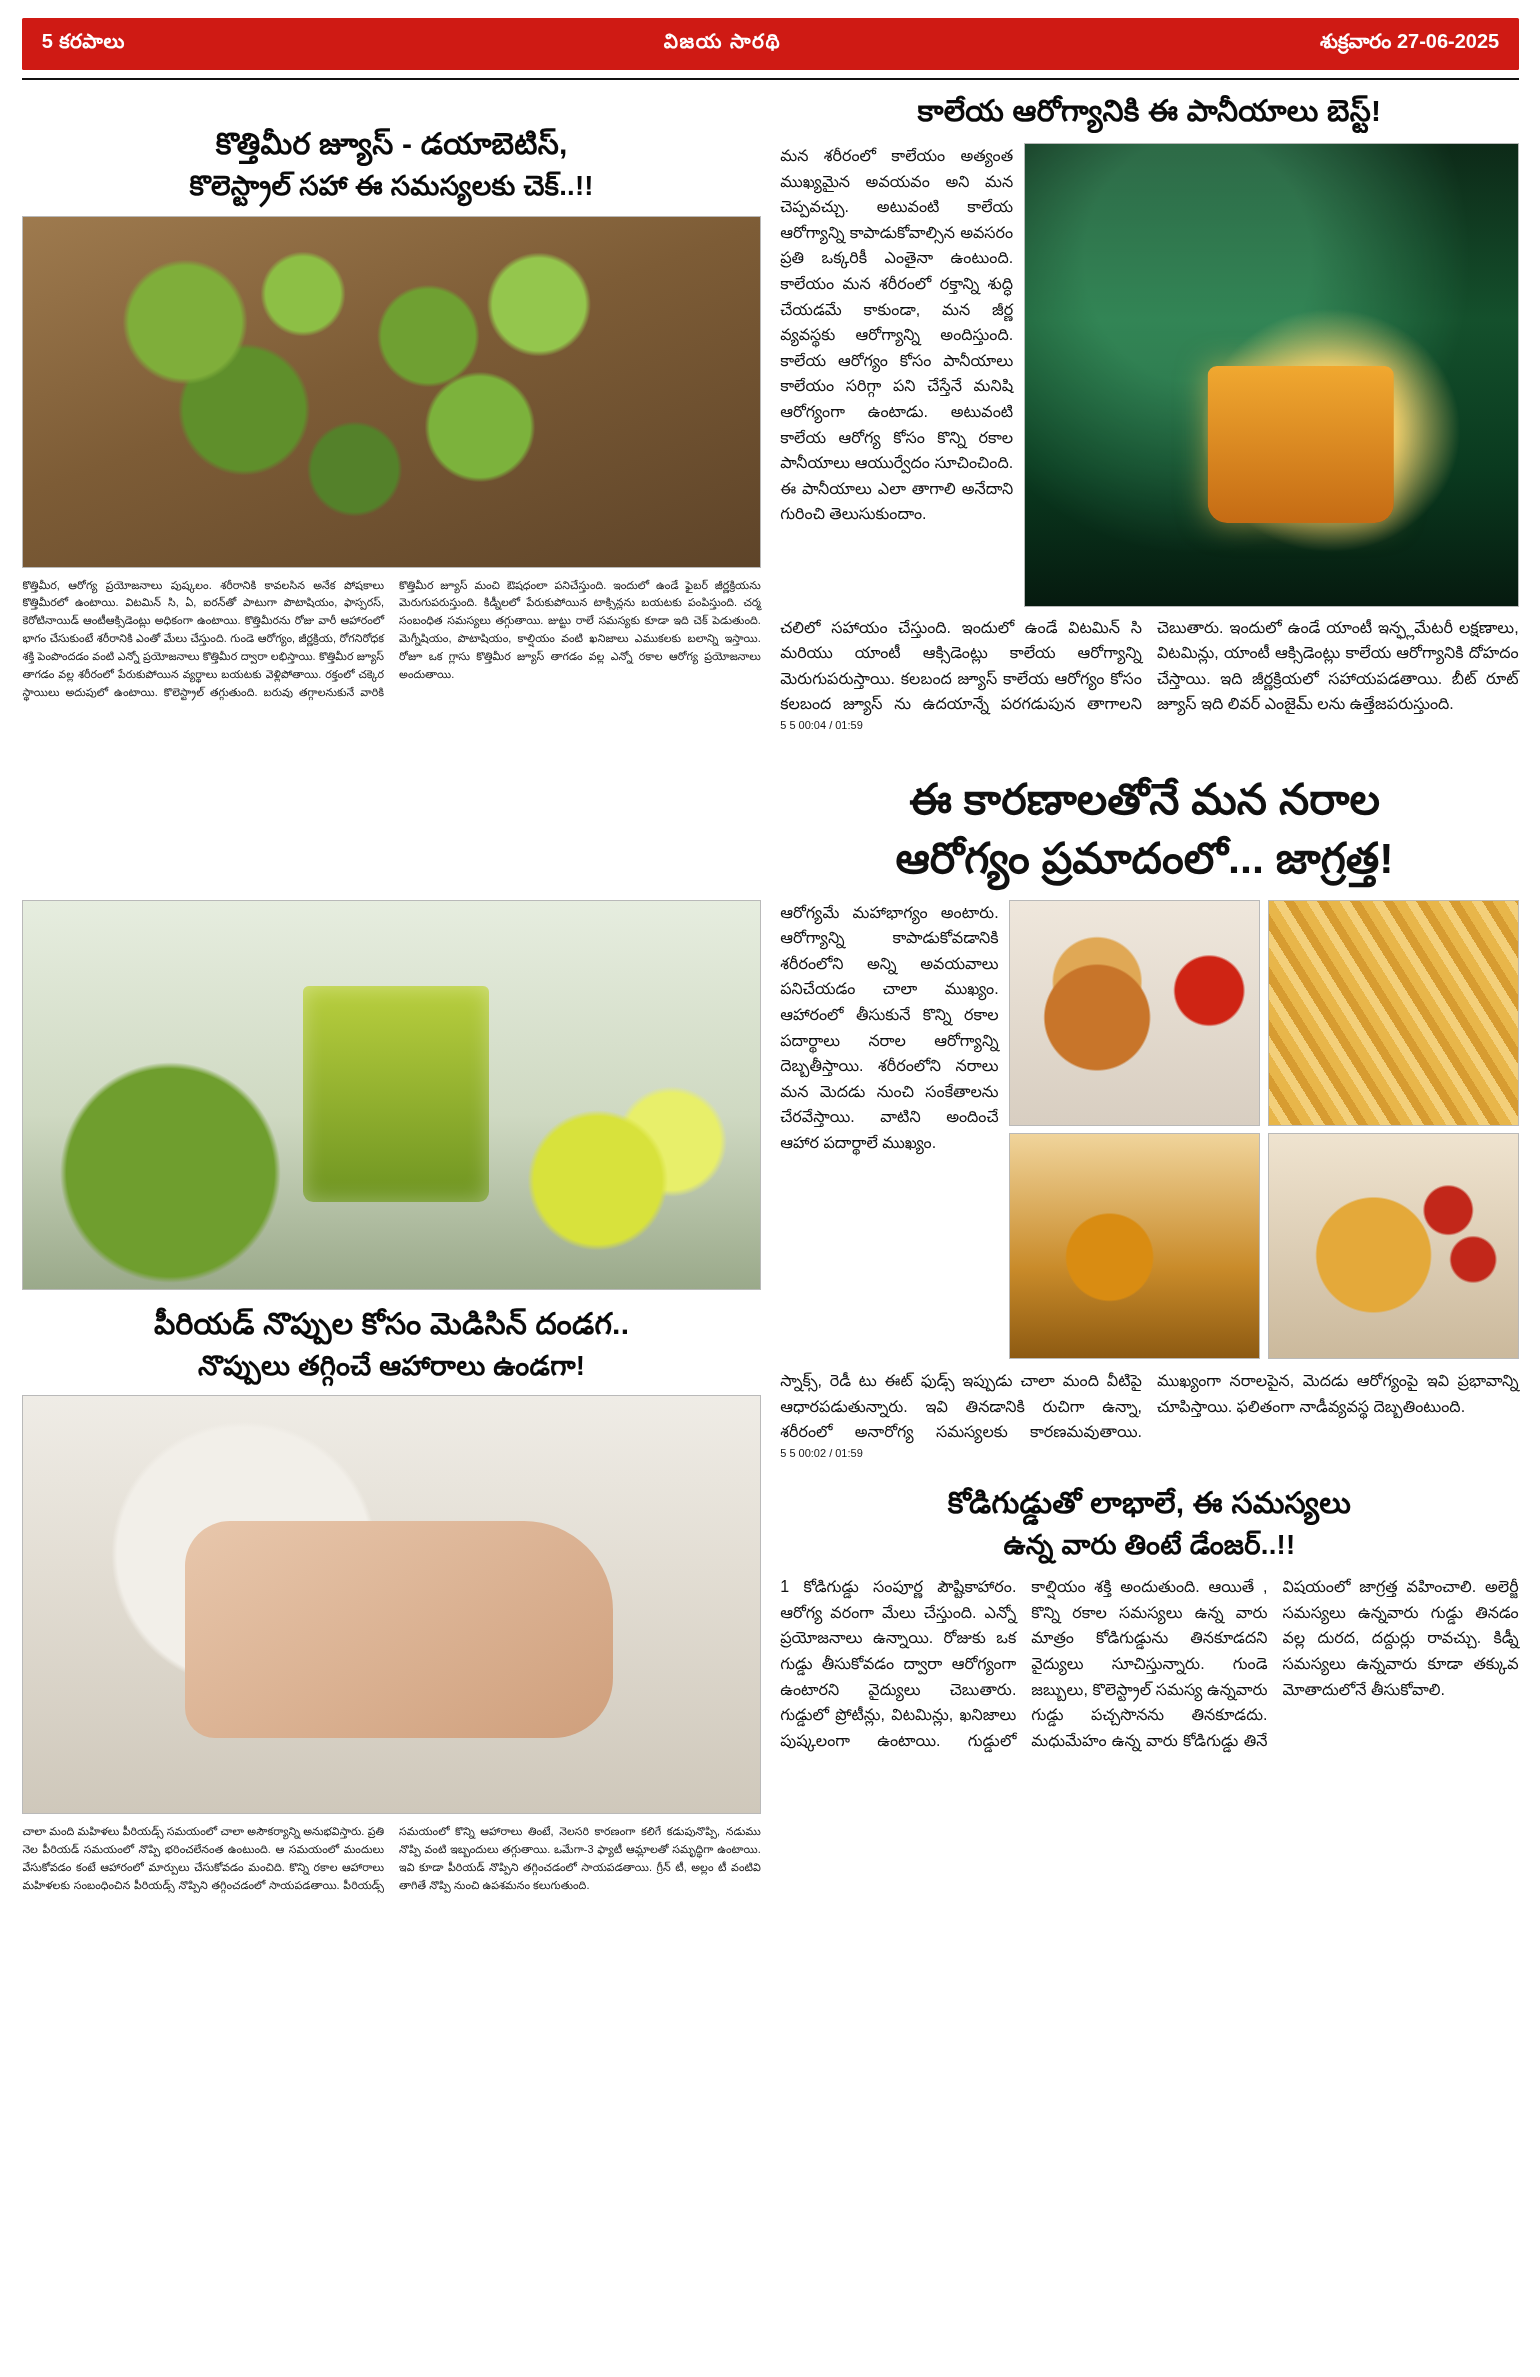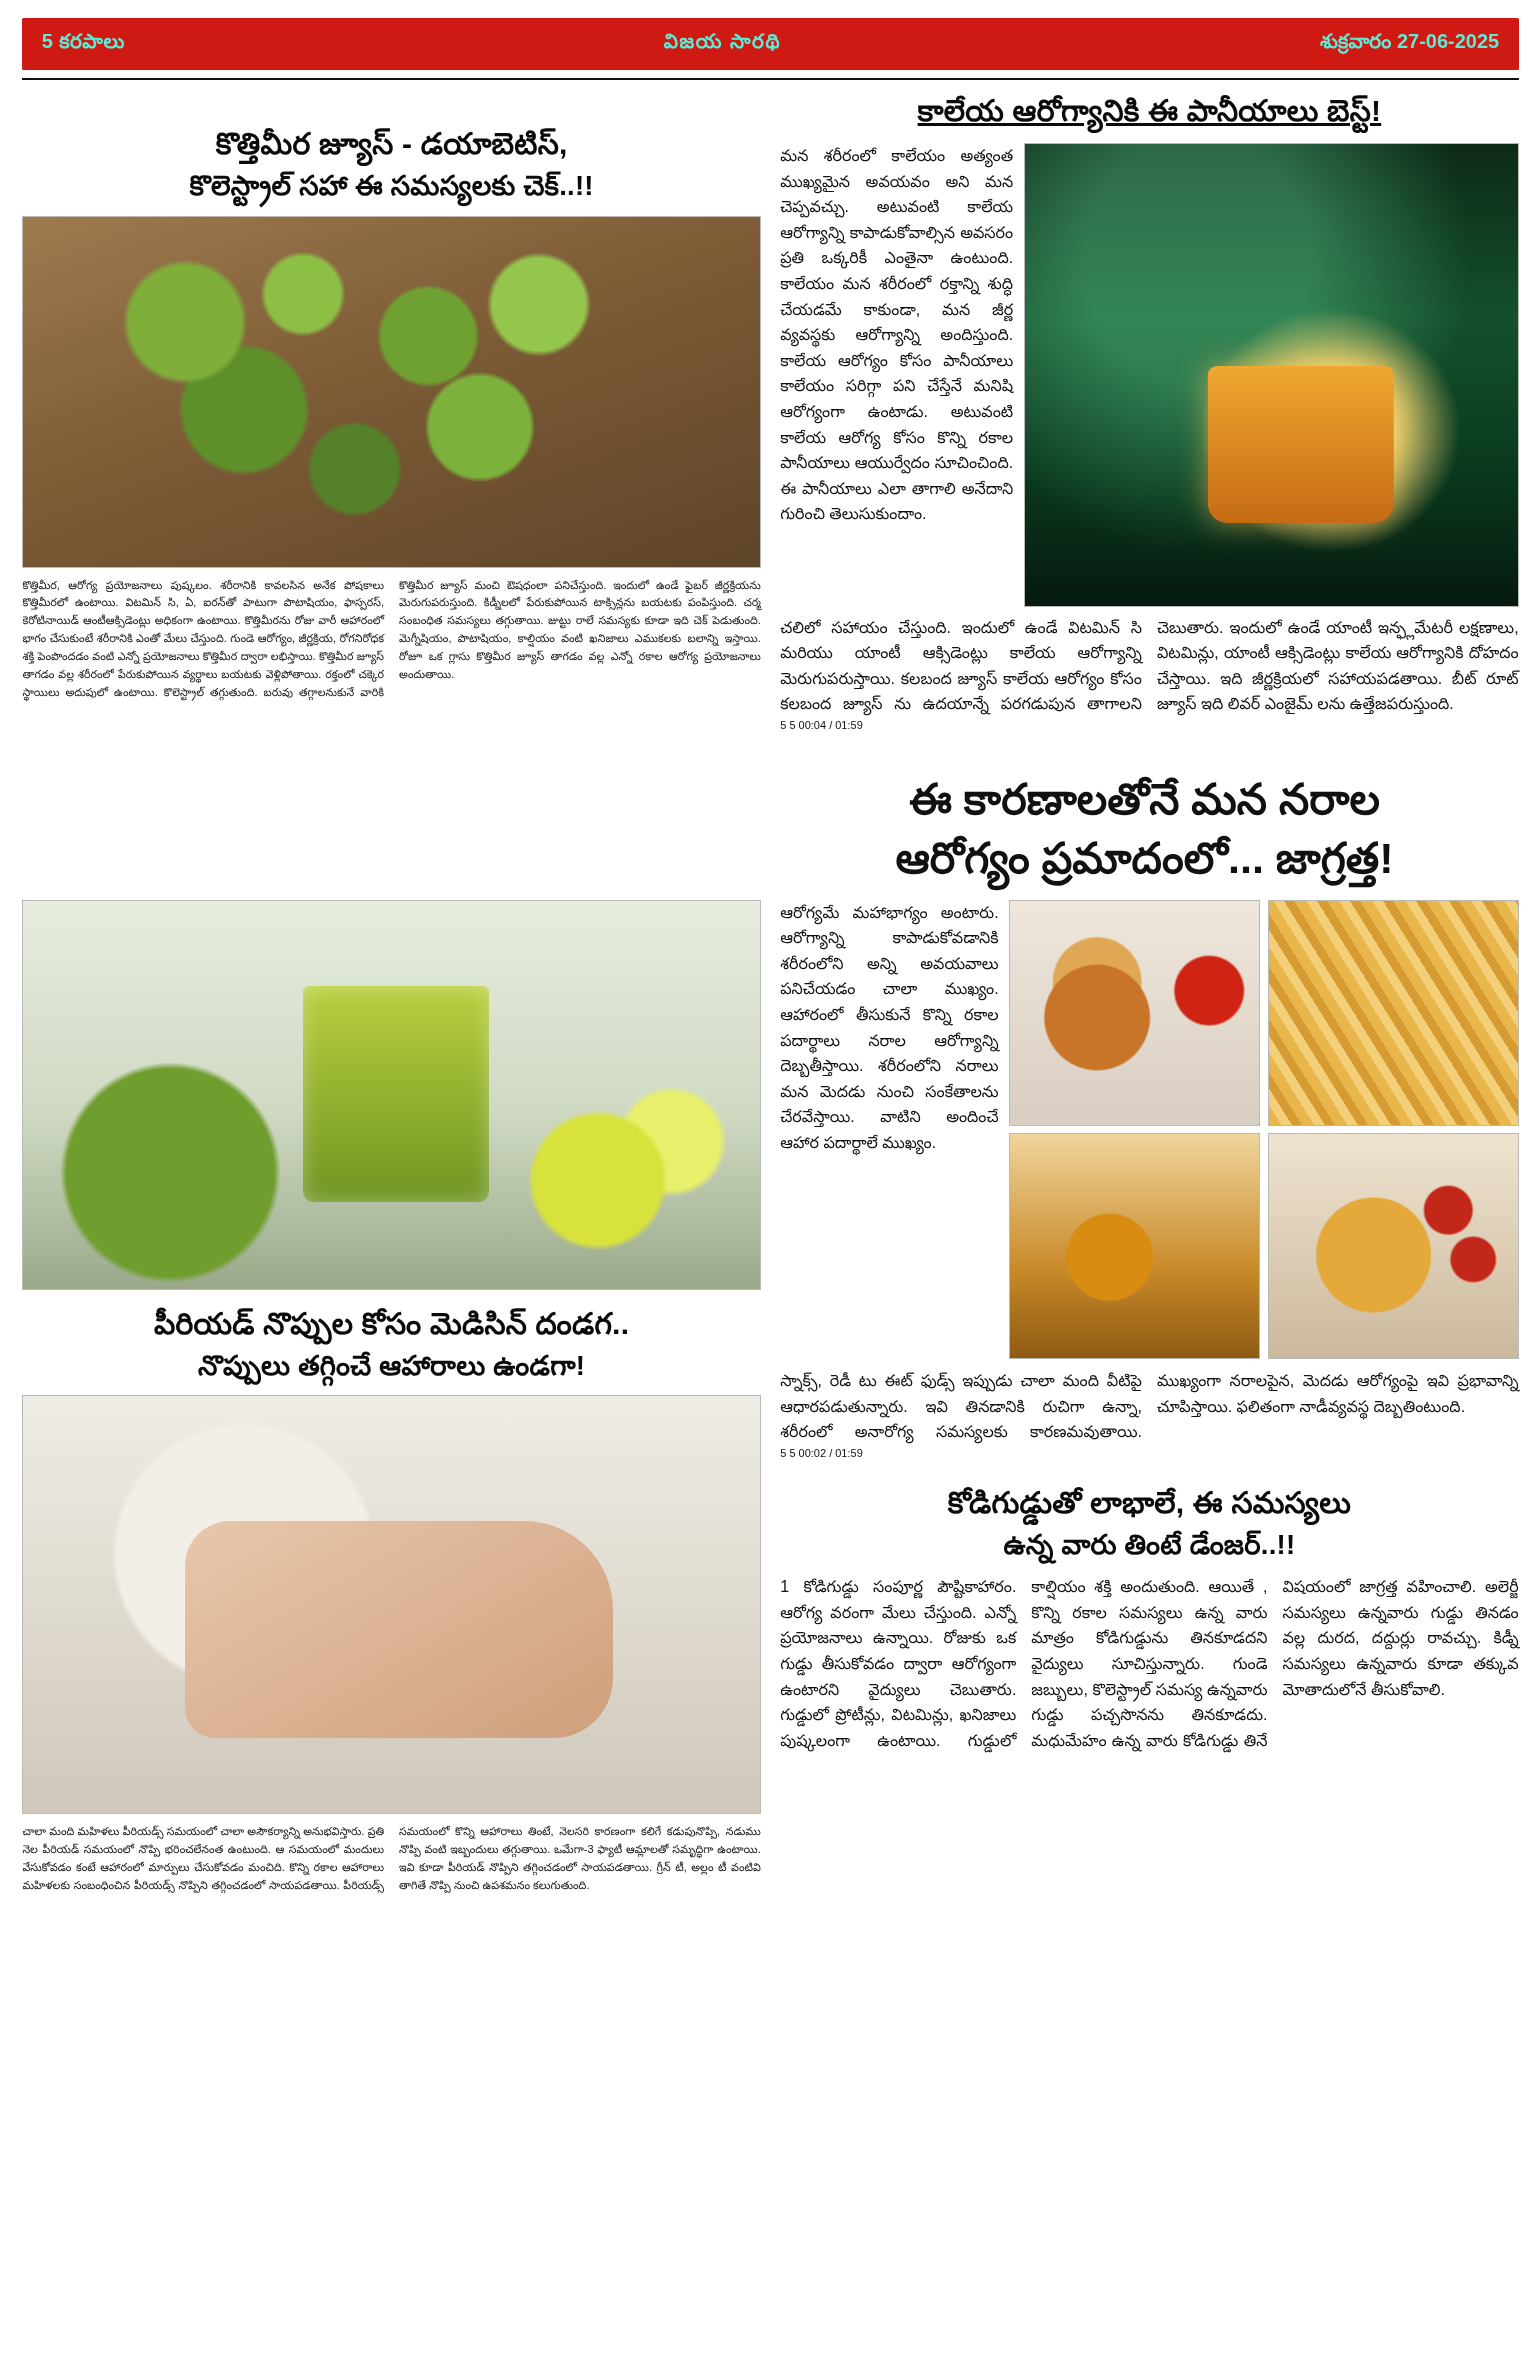--- a/index.html
+++ b/index.html
@@ -3,21 +3,21 @@
 <meta charset="utf-8">
 <style>
   html,body{margin:0;padding:0;background:#c9c9c9;}
   body{font-family:"Liberation Sans", sans-serif;}
   .page{
     width:1541px;min-height:2377px;margin:0 auto;background:#ffffff;
     box-sizing:border-box;padding:18px 22.4px 22.4px 22.4px;position:relative;
   }
   
   .masthead{
-    background:#cf1a14;color:#5eead4;height:52px;display:flex;align-items:center;
+    background:#cf1a14;color:#ffffff;height:52px;display:flex;align-items:center;
     justify-content:space-between;padding:0 19.4px;box-sizing:border-box;
     border-radius:1.5px;
   }
   .mast-left{font-size:20px;font-weight:bold;letter-spacing:0.4px;}
   .mast-center{font-size:20px;font-weight:bold;letter-spacing:1.5px;}
   .mast-right{font-size:20px;font-weight:bold;}
   
   .rule{height:2.2px;background:#111;margin:7.5px 0 0 0;}
   .cols2{display:flex;gap:19.4px;}
   .col{flex:1;}
@@ -143,21 +143,21 @@
       <div class="headline sub" style="margin-bottom:10.4px;">కొలెస్ట్రాల్ సహా ఈ సమస్యలకు చెక్..!!</div>
 
       <div class="imgbox" style="margin-bottom:9px;">
         <div class="ph-coriander"></div>
       </div>
 
       <div class="body-text twocol">కొత్తిమీర, ఆరోగ్య ప్రయోజనాలు పుష్కలం. శరీరానికి కావలసిన అనేక పోషకాలు కొత్తిమీరలో ఉంటాయి. విటమిన్ సి, ఏ, ఐరన్‌తో పాటుగా పొటాషియం, ఫాస్పరస్, కెరోటినాయిడ్ ఆంటీఆక్సిడెంట్లు అధికంగా ఉంటాయి. కొత్తిమీరను రోజు వారీ ఆహారంలో భాగం చేసుకుంటే శరీరానికి ఎంతో మేలు చేస్తుంది. గుండె ఆరోగ్యం, జీర్ణక్రియ, రోగనిరోధక శక్తి పెంపొందడం వంటి ఎన్నో ప్రయోజనాలు కొత్తిమీర ద్వారా లభిస్తాయి. కొత్తిమీర జ్యూస్ తాగడం వల్ల శరీరంలో పేరుకుపోయిన వ్యర్థాలు బయటకు వెళ్లిపోతాయి. రక్తంలో చక్కెర స్థాయిలు అదుపులో ఉంటాయి. కొలెస్ట్రాల్ తగ్గుతుంది. బరువు తగ్గాలనుకునే వారికి కొత్తిమీర జ్యూస్ మంచి ఔషధంలా పనిచేస్తుంది. ఇందులో ఉండే ఫైబర్ జీర్ణక్రియను మెరుగుపరుస్తుంది. కిడ్నీలలో పేరుకుపోయిన టాక్సిన్లను బయటకు పంపిస్తుంది. చర్మ సంబంధిత సమస్యలు తగ్గుతాయి. జుట్టు రాలే సమస్యకు కూడా ఇది చెక్ పెడుతుంది. మెగ్నీషియం, పొటాషియం, కాల్షియం వంటి ఖనిజాలు ఎముకలకు బలాన్ని ఇస్తాయి. రోజూ ఒక గ్లాసు కొత్తిమీర జ్యూస్ తాగడం వల్ల ఎన్నో రకాల ఆరోగ్య ప్రయోజనాలు అందుతాయి.</div>
     </div>
 
     <div class="col">
-      <div class="headline" style="margin-bottom:10.4px;text-decoration:underline;">కాలేయ ఆరోగ్యానికి ఈ పానీయాలు బెస్ట్!</div>
+      <div class="headline" style="margin-bottom:10.4px;">కాలేయ ఆరోగ్యానికి ఈ పానీయాలు బెస్ట్!</div>
 
       <div style="display:flex;gap:10.4px;">
         <div style="width:32%;">
           <div class="body-text sm">మన శరీరంలో కాలేయం అత్యంత ముఖ్యమైన అవయవం అని మన చెప్పవచ్చు. అటువంటి కాలేయ ఆరోగ్యాన్ని కాపాడుకోవాల్సిన అవసరం ప్రతి ఒక్కరికీ ఎంతైనా ఉంటుంది. కాలేయం మన శరీరంలో రక్తాన్ని శుద్ధి చేయడమే కాకుండా, మన జీర్ణ వ్యవస్థకు ఆరోగ్యాన్ని అందిస్తుంది. కాలేయ ఆరోగ్యం కోసం పానీయాలు కాలేయం సరిగ్గా పని చేస్తేనే మనిషి ఆరోగ్యంగా ఉంటాడు. అటువంటి కాలేయ ఆరోగ్య కోసం కొన్ని రకాల పానీయాలు ఆయుర్వేదం సూచించింది. ఈ పానీయాలు ఎలా తాగాలి అనేదాని గురించి తెలుసుకుందాం.</div>
         </div>
         <div style="width:68%;">
           <div class="imgbox">
             <div class="ph-tea"></div>
           </div>
         </div>

